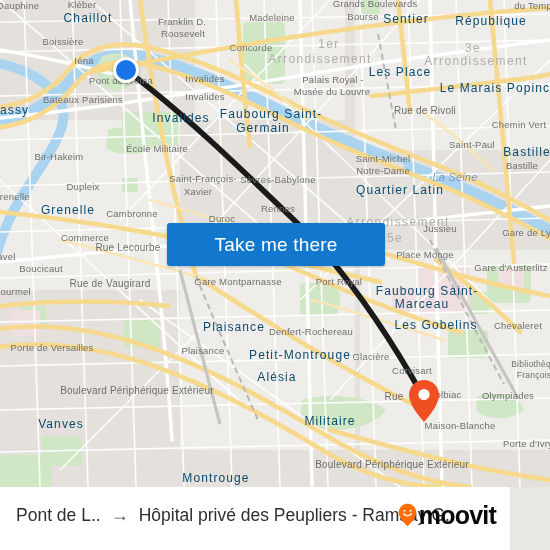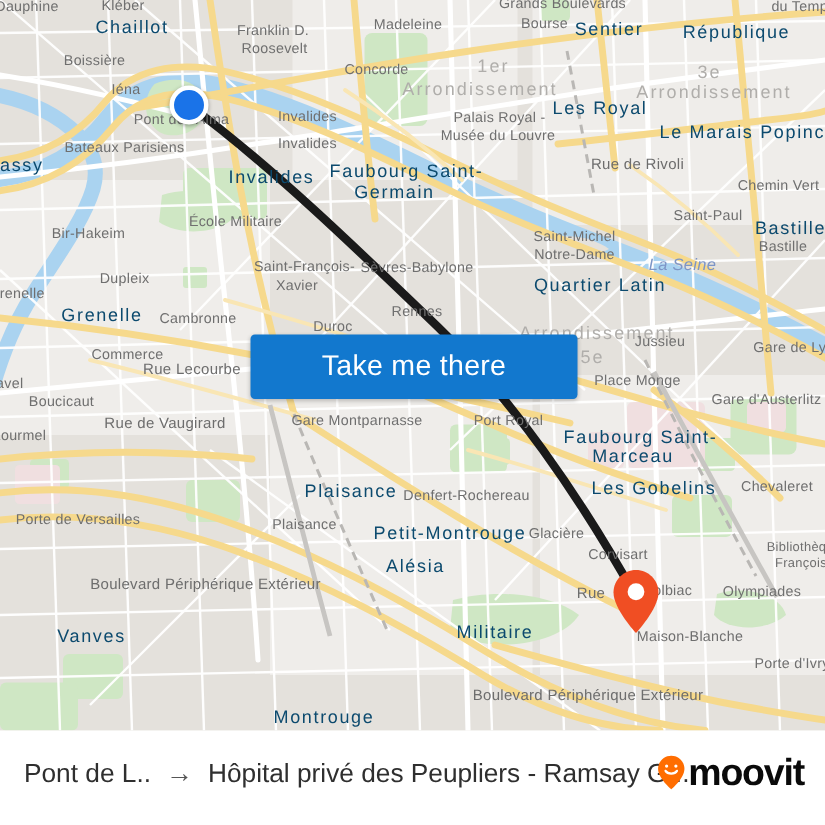--- a/index.html
+++ b/index.html
@@ -103,21 +103,21 @@
   #attribution .att-text {
     font-size: 11.5px;
     color: #3c3c3c;
     font-family: "Liberation Sans", sans-serif;
   }
 
   
   #bottombar {
     position: absolute;
     left: 0; top: 487px;
-    width: 550px; height: 63px;
+    width: 510px; height: 63px;
     background: #ffffff;
     display: flex;
     align-items: center;
     box-sizing: border-box;
     padding: 0 14px 7px 16px;
   }
   #trip {
     display: flex;
     align-items: center;
     flex: 1 1 auto;
@@ -327,21 +327,21 @@
         <div class="lbl arr" style="left: 329px; top: 44px;">1er</div>
         <div class="lbl arr" style="left: 320px; top: 59px;">Arrondissement</div>
         <div class="lbl arr" style="left: 473px; top: 48px;">3e</div>
         <div class="lbl arr" style="left: 476px; top: 61px;">Arrondissement</div>
         <div class="lbl poi" style="left: 84px; top: 60px;">Iéna</div>
         <div class="lbl poi" style="left: 121px; top: 80px;">Pont de l'Alma</div>
         <div class="lbl poi" style="left: 205px; top: 78px;">Invalides</div>
         <div class="lbl poi" style="left: 205px; top: 96px;">Invalides</div>
         <div class="lbl poi" style="left: 333px; top: 79px;">Palais Royal -</div>
         <div class="lbl poi" style="left: 332px; top: 91px;">Musée du Louvre</div>
-        <div class="lbl area" style="left: 400px; top: 72px;">Les Royal</div>
+        <div class="lbl area" style="left: 400px; top: 72px;">Les Place</div>
         <div class="lbl area" style="left: 471px; top: 88px;">Le Marais</div>
         <div class="lbl area" style="left: 541px; top: 88px;">Popincourt</div>
         <div class="lbl poi" style="left: 83px; top: 99px;">Bateaux Parisiens</div>
         <div class="lbl area" style="left: 181px; top: 118px;">Invalides</div>
         <div class="lbl area" style="left: 271px; top: 114px;">Faubourg Saint-</div>
         <div class="lbl area" style="left: 263px; top: 128px;">Germain</div>
         <div class="lbl road" style="left: 425px; top: 110px;">Rue de Rivoli</div>
         <div class="lbl poi" style="left: 519px; top: 124px;">Chemin Vert</div>
         <div class="lbl area" style="left: 10px; top: 110px;">Passy</div>
         <div class="lbl poi" style="left: 157px; top: 148px;">École Militaire</div>

